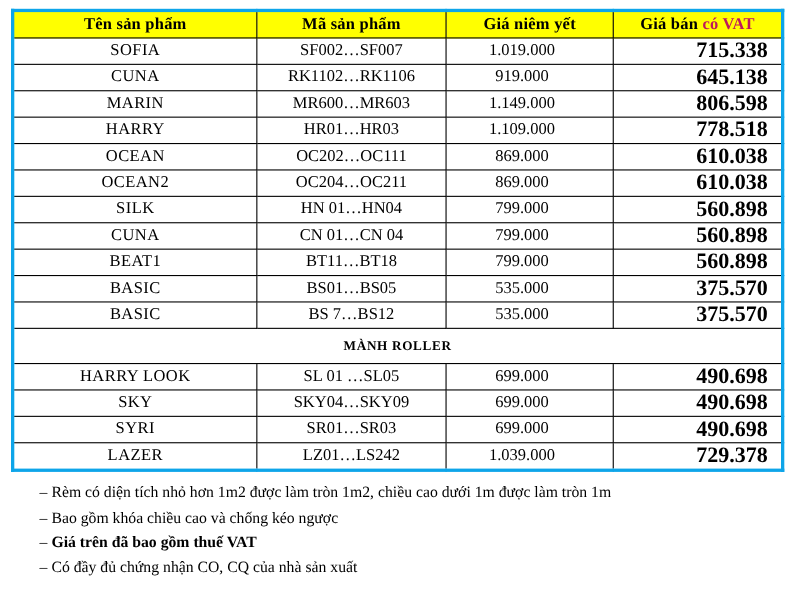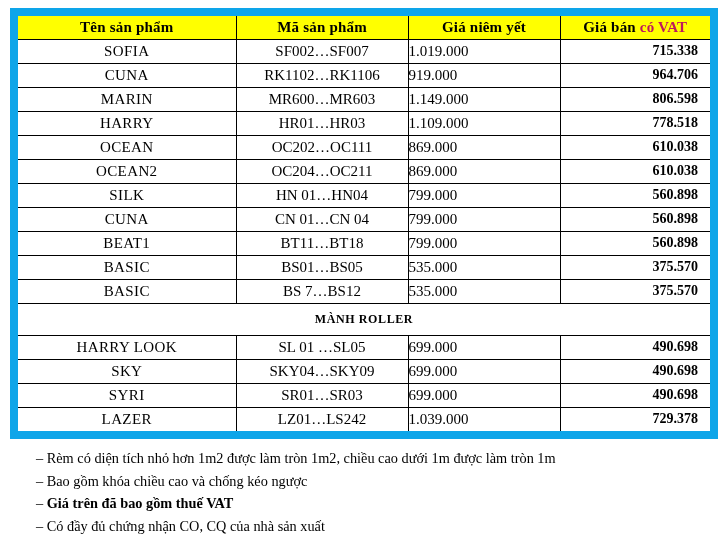--- a/index.html
+++ b/index.html
@@ -18,21 +18,21 @@
     position: relative;
     width: 720px;
     height: 541px;
     box-sizing: border-box;
     padding: 8px 10px 0 10px;
   }
   table.price {
     border-collapse: collapse;
     width: 700px;
     table-layout: fixed;
-    border: 8px solid #0ea5e9;
+    border: 3px solid #0ea5e9;
   }
   table.price td, table.price th {
     border: 1px solid #000000;
     padding: 0;
     text-align: center;
     vertical-align: middle;
     height: 23px;
     font-size: 15px;
     line-height: 1.05;
   }
@@ -53,29 +53,29 @@
     color: #be185d;
   }
   tbody td.name {
     font-size: 15px;
     letter-spacing: 0.4px;
   }
   tbody td.code {
     font-size: 15px;
   }
   tbody td.list-price {
-    text-align: left;
+    text-align: center;
     padding-right: 14px;
     font-size: 15px;
   }
   tbody td.sale-price {
     text-align: right;
     padding-right: 12px;
     font-weight: bold;
-    font-size: 14px;
+    font-size: 20px;
   }
   tr.section td {
     font-weight: bold;
     font-size: 12px;
     height: 31px;
     letter-spacing: 0.6px;
   }
   .notes {
     margin-top: 8px;
     padding-left: 26px;
@@ -121,21 +121,21 @@
         <tr>
           <td class="name">SOFIA</td>
           <td class="code">SF002…SF007</td>
           <td class="list-price">1.019.000</td>
           <td class="sale-price">715.338</td>
         </tr>
         <tr>
           <td class="name">CUNA</td>
           <td class="code">RK1102…RK1106</td>
           <td class="list-price">919.000</td>
-          <td class="sale-price">964.706</td>
+          <td class="sale-price">645.138</td>
         </tr>
         <tr>
           <td class="name">MARIN</td>
           <td class="code">MR600…MR603</td>
           <td class="list-price">1.149.000</td>
           <td class="sale-price">806.598</td>
         </tr>
         <tr>
           <td class="name">HARRY</td>
           <td class="code">HR01…HR03</td>

